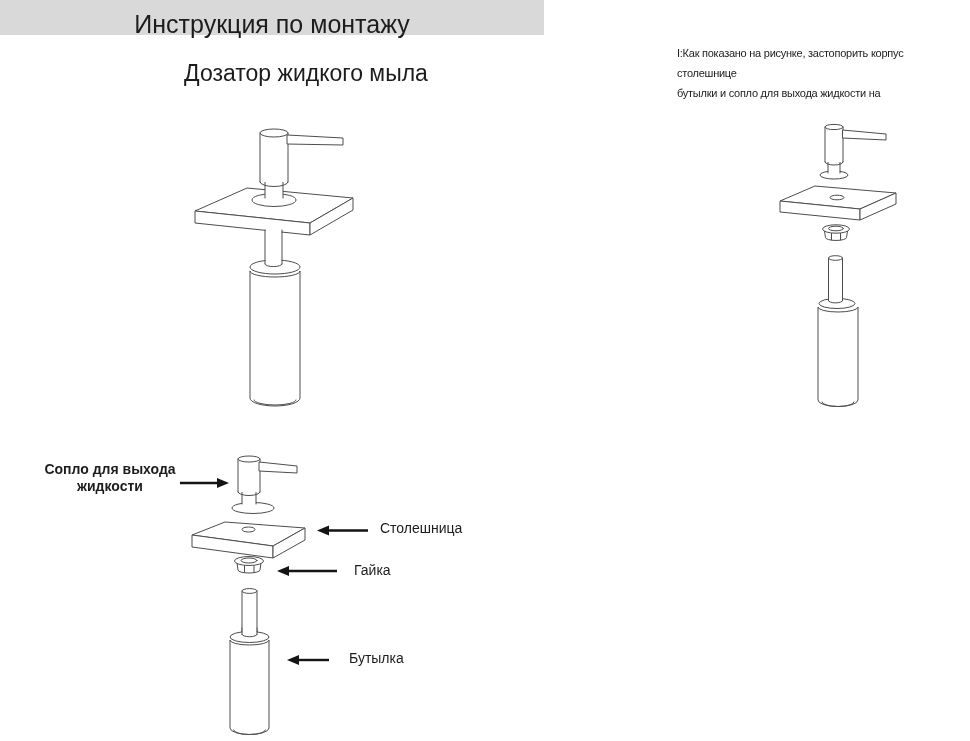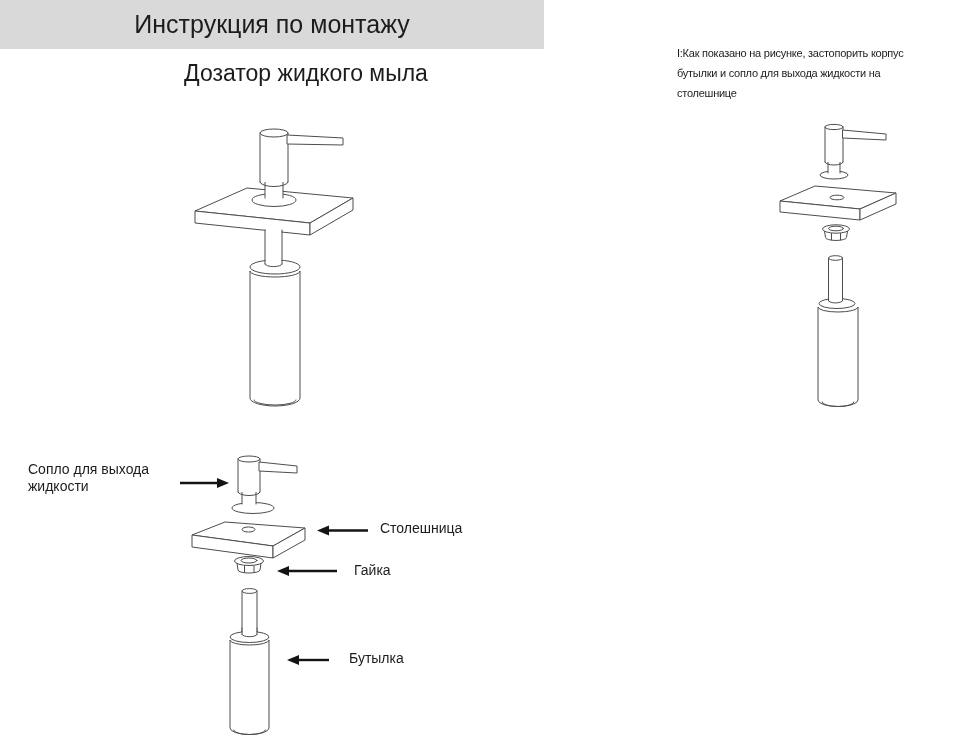--- a/index.html
+++ b/index.html
@@ -1,50 +1,50 @@
 <!DOCTYPE html>
 <html><head>
 <meta charset="utf-8">
 <style>
   html,body { margin:0; padding:0; background:#fff; }
   .page {
     position:relative; width:970px; height:741px; background:#ffffff;
     font-family:"Liberation Sans", sans-serif; color:#1c1c1c; overflow:hidden;
   }
-  .header-bar { position:absolute; left:0; top:0; width:544px; height:49px; background:#d9d9d9; }
+  .header-bar { position:absolute; left:0; top:0; width:544px; height:35px; background:#d9d9d9; }
   .header-bar h1 { margin:0; font-size:25px; font-weight:400; line-height:49px; text-align:center; color:#1c1c1c; }
   .subtitle { position:absolute; left:0; top:60px; width:544px; margin:0; font-size:23px; font-weight:400; text-align:center; color:#1c1c1c;padding-left:34px; }
   .step-text { position:absolute; left:677px; top:43px; font-size:11px; letter-spacing:-0.25px; line-height:20px; white-space:nowrap; }
   .fig { position:absolute; }
   .ln  { stroke:#4d4d4d; stroke-width:1; fill:none; stroke-linejoin:round; stroke-linecap:round; }
   .wh  { stroke:#4d4d4d; stroke-width:1; fill:#ffffff; stroke-linejoin:round; }
   .mask { fill:#ffffff; stroke:none; }
   .arrow-line { stroke:#141414; stroke-width:2.4; fill:none; }
   .arrow-head { fill:#141414; stroke:none; }
   .part-label { position:absolute; font-size:14px; line-height:17px; color:#1c1c1c; }
-  .lbl-nozzle { left:28px; top:461px; width:164px; text-align:left; }
+  .lbl-nozzle { left:28px; top:461px; width:164px; text-align:center;font-weight:bold; }
   .lbl-countertop { left:380px; top:520px; }
   .lbl-nut { left:354px; top:562px; }
   .lbl-bottle { left:349px; top:650px;text-align:right; }
 </style>
 </head>
 <body>
 
 <div class="page">
 
   <div class="header-bar">
     <h1>Инструкция по монтажу</h1>
   </div>
 
   <h2 class="subtitle">Дозатор жидкого мыла</h2>
 
   <div class="step-text">
     <div>I:Как показано на рисунке, застопорить корпус</div>
+    <div>столешнице</div>
     <div>бутылки и сопло для выхода жидкости на</div>
-    <div>столешнице</div>
   </div>
 
   <svg class="fig" style="left:170px;top:100px" width="400" height="320" viewBox="0 0 400 320">
     <g>
       <path class="wh" d="M25,111 L77,88 L183,98 L140,123 Z"></path>
       <path class="wh" d="M25,111 L140,123 L140,135 L25,123 Z"></path>
       <path class="wh" d="M140,123 L183,98 L183,110 L140,135 Z"></path>
     </g>
     <g>
       <ellipse class="wh" cx="104" cy="100" rx="22" ry="6.5"></ellipse>

